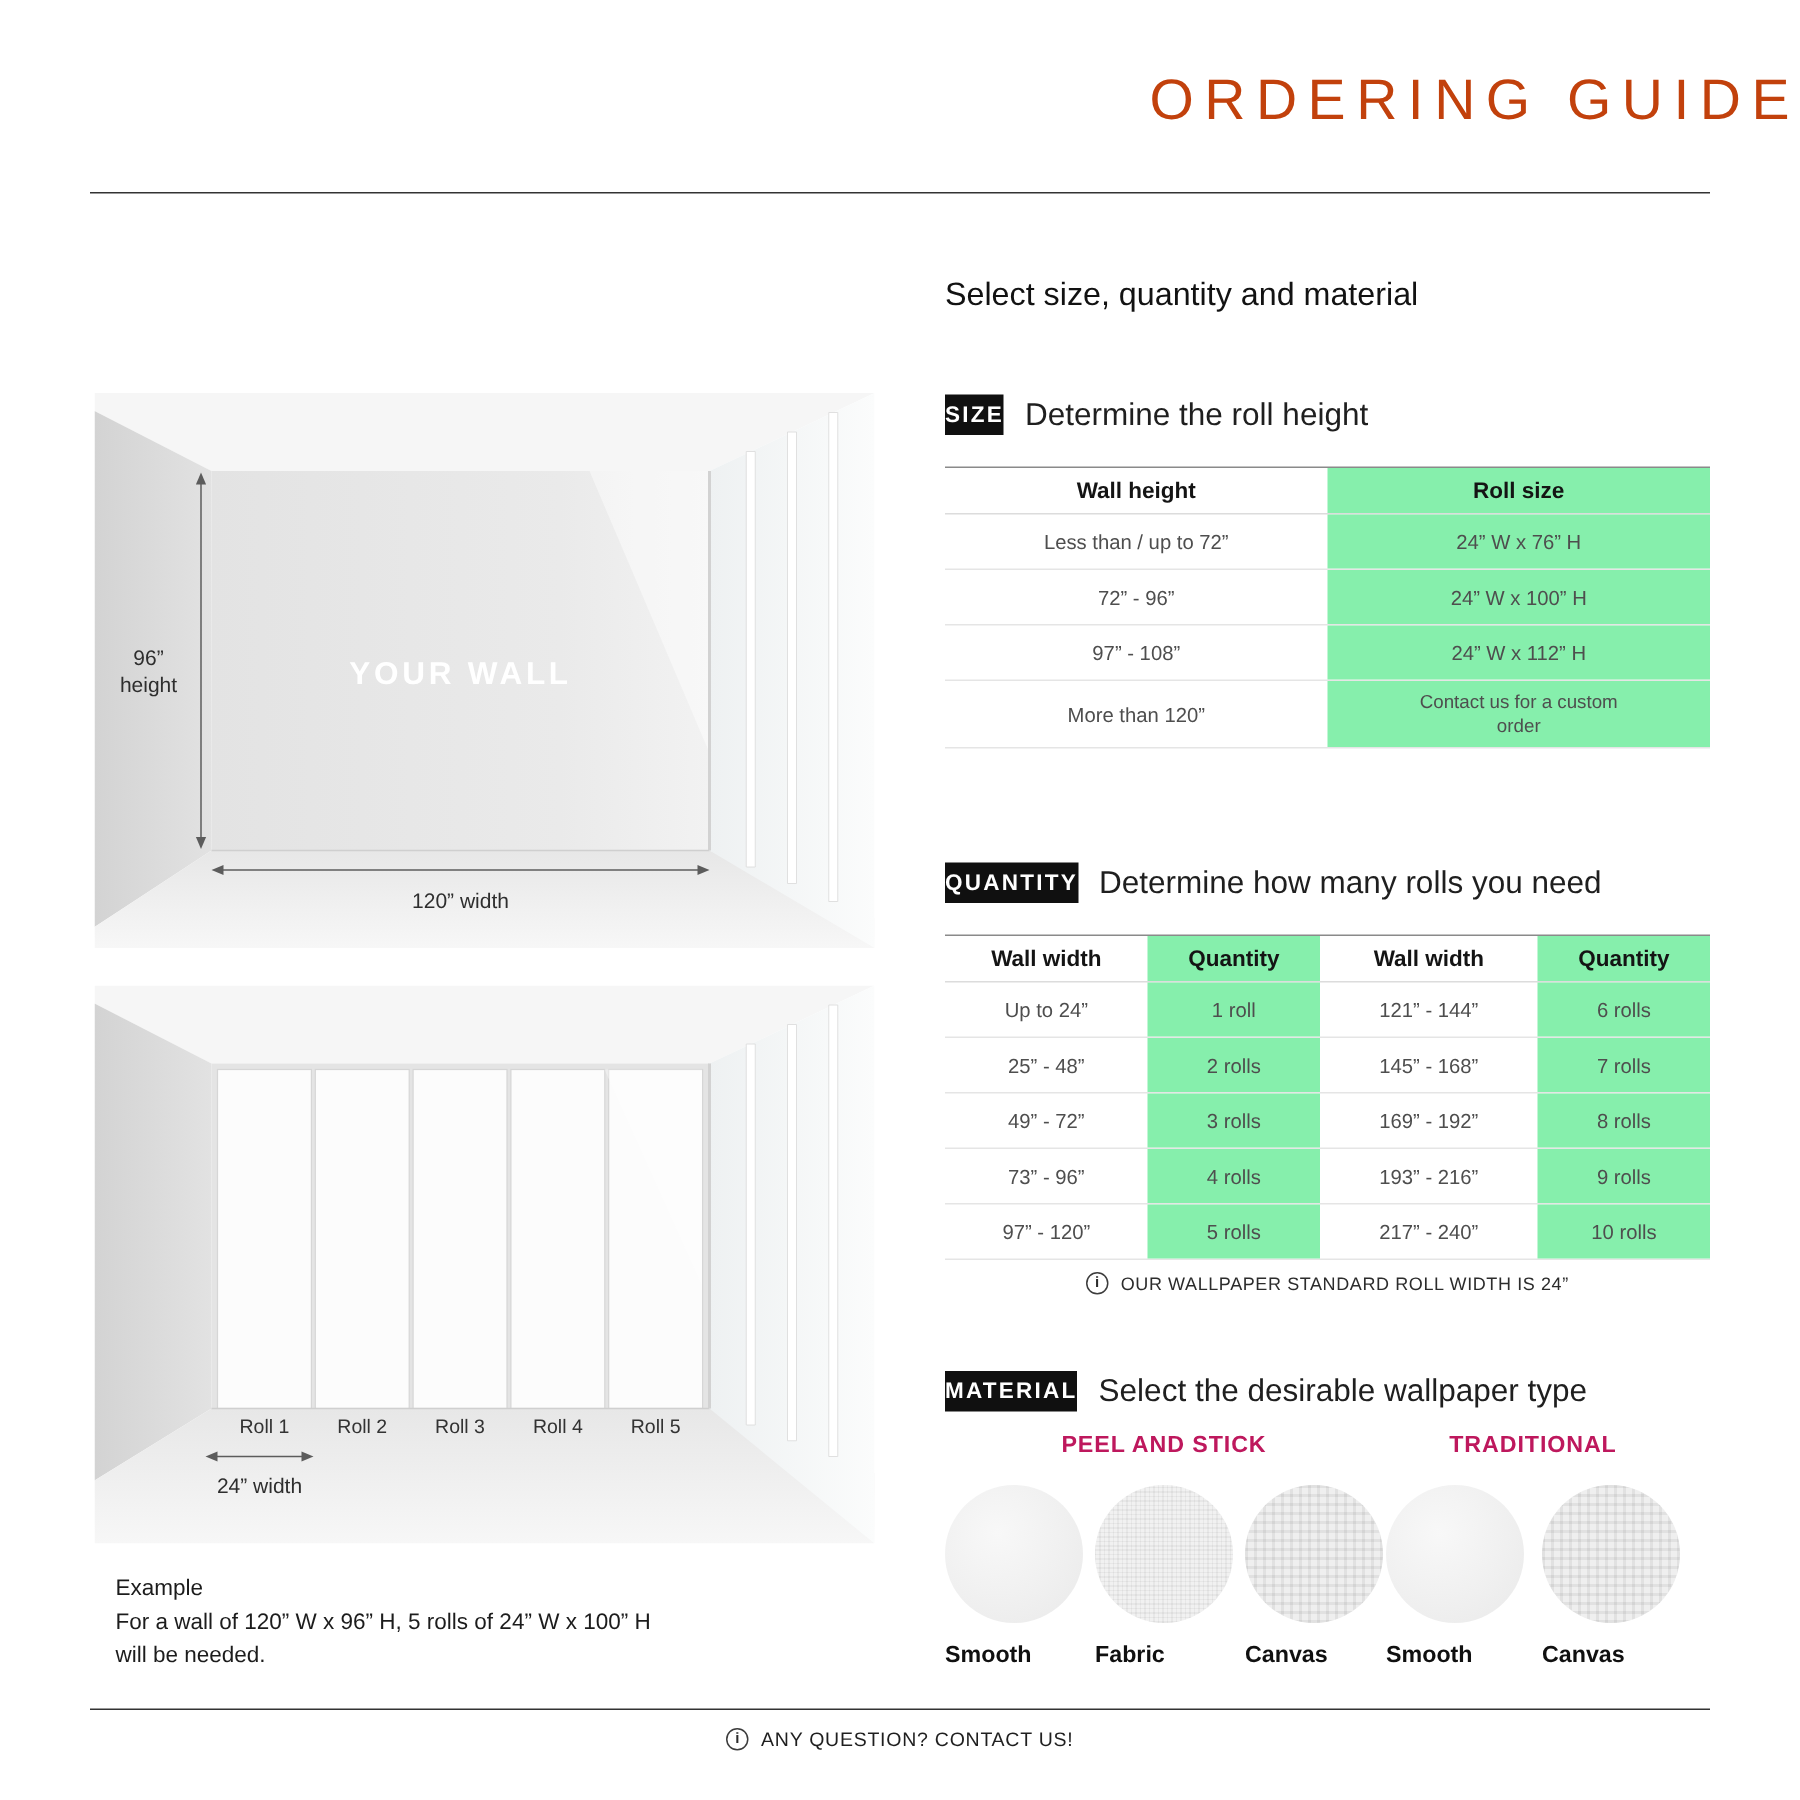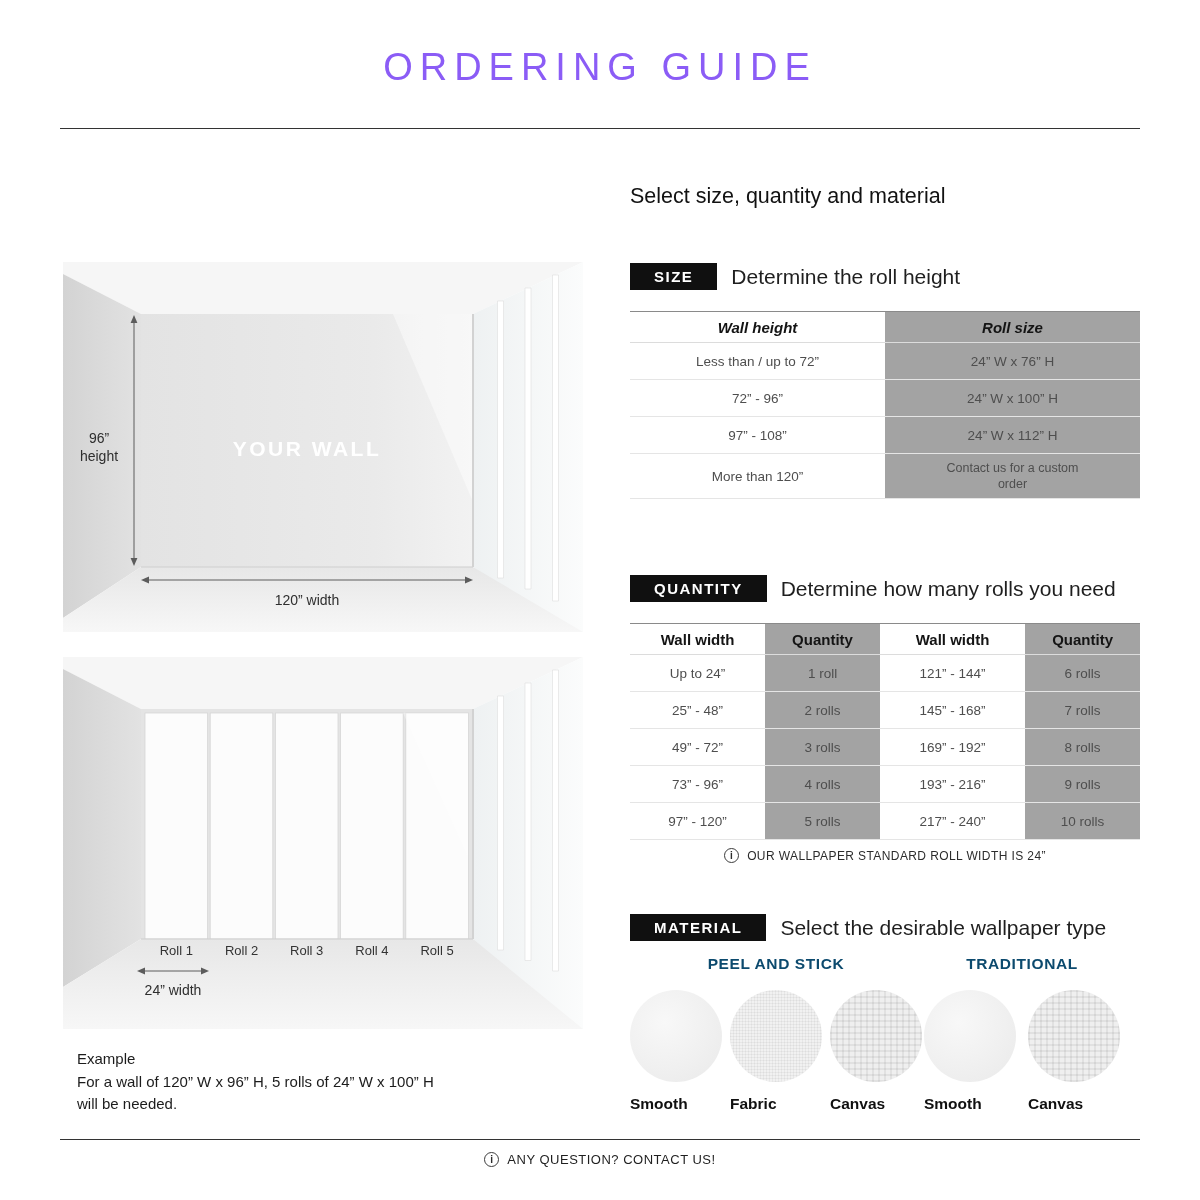--- a/index.html
+++ b/index.html
@@ -1,21 +1,21 @@
 <!DOCTYPE html>
 <html><head>
 <meta charset="utf-8">
 <style>
   * { margin:0; padding:0; box-sizing:border-box; }
   html,body { background:#ffffff; }
   body { font-family:"Liberation Sans","DejaVu Sans",sans-serif; color:#1a1a1a; }
   .page { position:relative; width:1200px; height:1200px; background:#fff; overflow:hidden; margin:0 auto; }
 
-  .title { position:absolute; top:46px; left:0; width:100%; text-align:center;
-           font-size:38px; font-weight:500; letter-spacing:7px; color:#8b5cf6; }
+  .title { position:absolute; top:46px; left:0; width:100%; text-align:right;
+           font-size:38px; font-weight:500; letter-spacing:7px; color:#c2410c; }
 
   .rule { position:absolute; left:60px; width:1080px; border-top:1px solid #333; }
   .rule-top { top:128px; }
   .rule-bottom { top:1139px; }
 
   .left-heading { position:absolute; left:60px; top:180px; width:524px; text-align:center;
                   font-size:21.5px; line-height:1.42; font-weight:500; color:#121212; }
   .right-heading { position:absolute; left:630px; top:184px; width:510px; text-align:left;
                    font-size:21.5px; font-weight:500; color:#121212; }
 
@@ -26,54 +26,54 @@
   .wall-label { fill:#ffffff; font-size:21px; font-weight:700; letter-spacing:2.5px; }
   .roll-label { fill:#333333; font-size:13px; }
 
   .example { position:absolute; left:77px; top:1048px; font-size:15px; line-height:1.5; color:#1c1c1c; }
 
   .section-head { position:absolute; left:630px; display:flex; align-items:center; gap:14px; }
   .size-head { top:263px; }
   .quantity-head { top:575px; }
   .material-head { top:914px; }
   .badge { background:#101010; color:#ffffff; font-size:15px; font-weight:700;
-           letter-spacing:1.5px; padding:5px 24px; }
+           letter-spacing:1.5px; padding:5px 0; }
   .section-sub { font-size:21px; color:#1f1f1f; }
 
   .g-table { position:absolute; left:630px; width:510px; border-top:1px solid #8a8a8a; }
   .size-table { top:311px; }
   .qty-table { top:623px; }
   .t-row { display:flex; border-bottom:1px solid #e5e5e5; }
   .t-head { border-bottom:1px solid #dcdcdc; }
   .c { display:flex; align-items:center; justify-content:center; text-align:center; }
   .th { font-weight:700; font-size:15px; color:#141414; }
   .td { font-size:13.5px; color:#4e4e4e; }
-  .shaded { background:#a3a3a3; }
+  .shaded { background:#86efac; }
 
   .size-c1, .size-c2 { width:50%; }
-  .size-table .t-head .c { height:30px;font-style:italic; }
+  .size-table .t-head .c { height:30px; }
   .size-table .t-body .c { height:36px; }
   .size-table .t-tall .c { height:44px; }
   .wrap-narrow { display:inline-block; max-width:150px; font-size:12.5px; line-height:1.3; }
 
   .q-c1 { width:26.5%; } .q-c2 { width:22.5%; } .q-c3 { width:28.5%; } .q-c4 { width:22.5%; }
   .qty-table .t-head .c { height:30px; }
   .qty-table .t-body .c { height:36px; }
 
   .roll-note { position:absolute; left:630px; top:848px; width:510px; display:flex;
                align-items:center; justify-content:center; gap:8px; font-size:12px;
                letter-spacing:0.4px; font-weight:500; color:#2c2c2c; }
   .info-i { display:inline-flex; align-items:center; justify-content:center; width:15px; height:15px;
             border:1px solid #3c3c3c; border-radius:50%; font-size:10px; font-weight:700;
             color:#2c2c2c; flex:none; }
 
   .mat-group { position:absolute; top:955px; }
   .mat-group-1 { left:630px; width:292px; }
   .mat-group-2 { left:924px; width:196px; }
-  .mat-title { text-align:center; font-size:15.5px; font-weight:700; letter-spacing:0.6px; color:#0c4a6e; }
+  .mat-title { text-align:center; font-size:15.5px; font-weight:700; letter-spacing:0.6px; color:#be185d; }
   .mat-row { display:flex; justify-content:space-between; margin-top:17px; }
   .swatch { width:92px; text-align:left; }
   .circle { width:92px; height:92px; border-radius:50%; }
   .tex-smooth { background:radial-gradient(circle at 38% 35%, #f8f8f8 0%, #f0f0f0 55%, #e9e9e9 100%); }
   .tex-fabric { background-color:#f1f1f1;
     background-image:repeating-linear-gradient(0deg, rgba(0,0,0,0.045) 0 1px, transparent 1px 3px),
                      repeating-linear-gradient(90deg, rgba(0,0,0,0.045) 0 1px, transparent 1px 3px); }
   .tex-canvas { background-color:#efefef;
     background-image:repeating-linear-gradient(0deg, rgba(0,0,0,0.06) 0 2px, transparent 2px 6px),
                      repeating-linear-gradient(90deg, rgba(0,0,0,0.06) 0 2px, transparent 2px 6px); }

